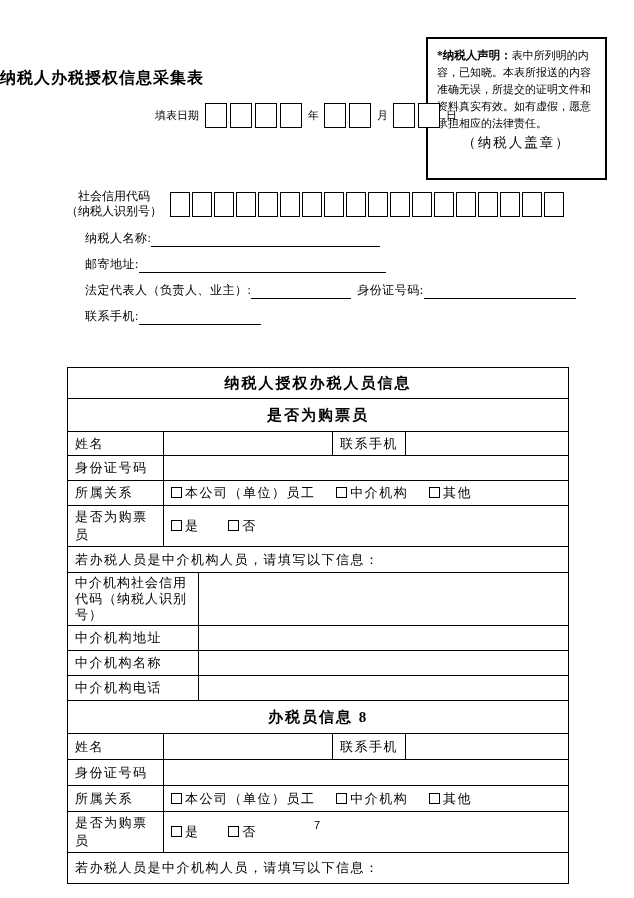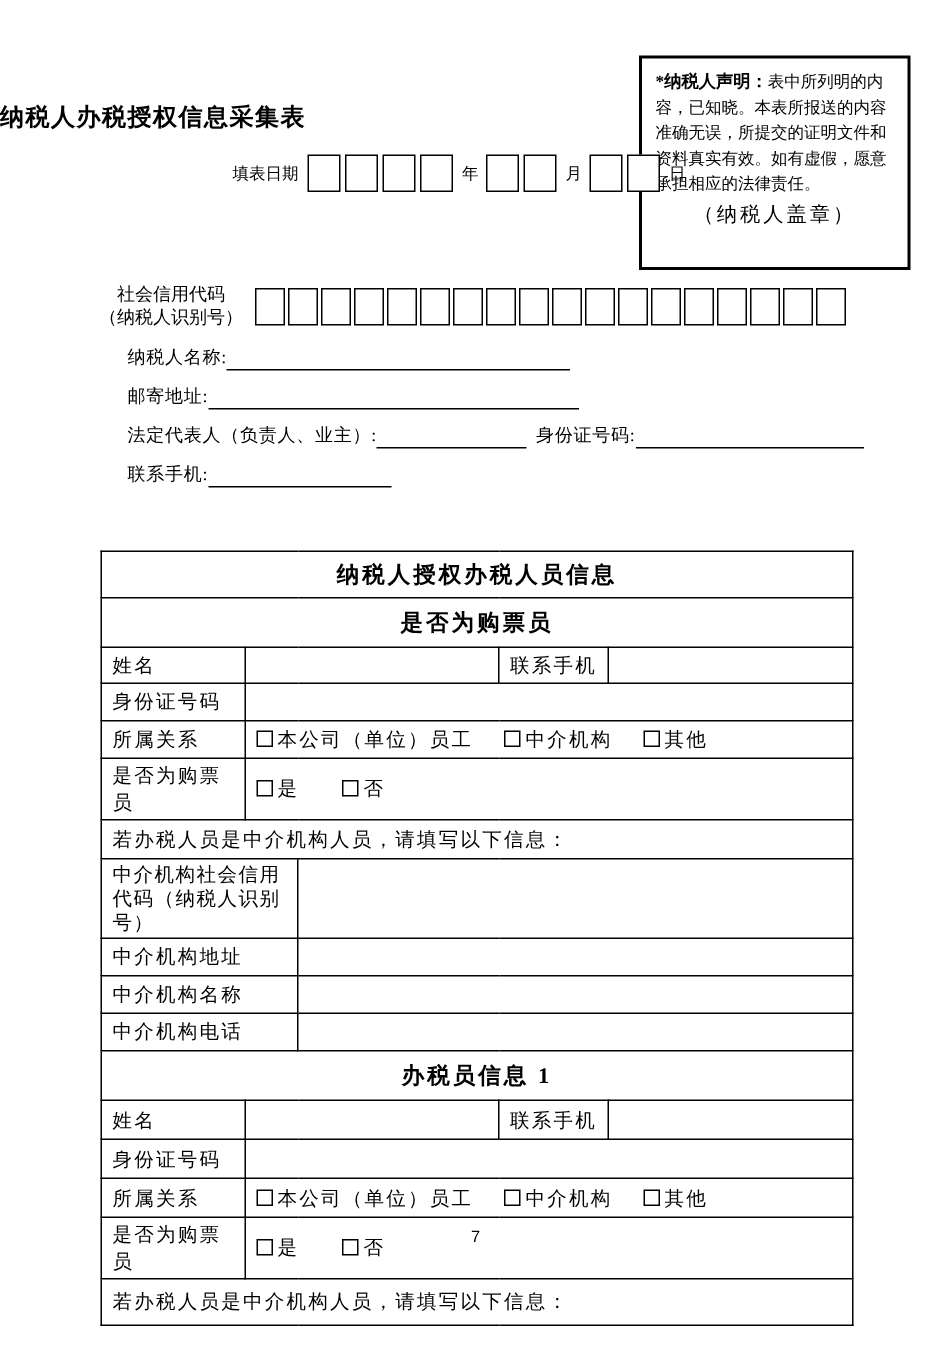--- a/index.html
+++ b/index.html
@@ -222,21 +222,21 @@
   <tr class="h25">
     <td colspan="2">中介机构名称</td>
     <td colspan="3"></td>
   </tr>
   <tr class="h25">
     <td colspan="2">中介机构电话</td>
     <td colspan="3"></td>
   </tr>
 
   <tr class="h33">
-          <td colspan="5" class="hdr">办税员信息 1</td>
+          <td colspan="5" class="hdr">办税员信息 8</td>
         </tr>
 
   <tr class="h26">
     <td>姓名</td>
     <td colspan="2"></td>
     <td>联系手机</td>
     <td></td>
   </tr>
 
   <tr class="h26">

